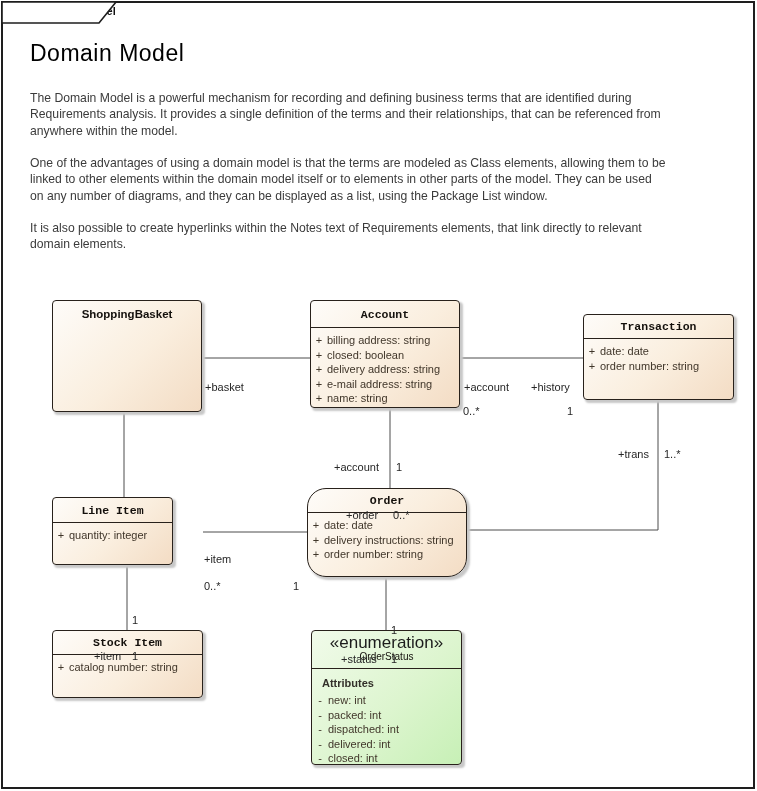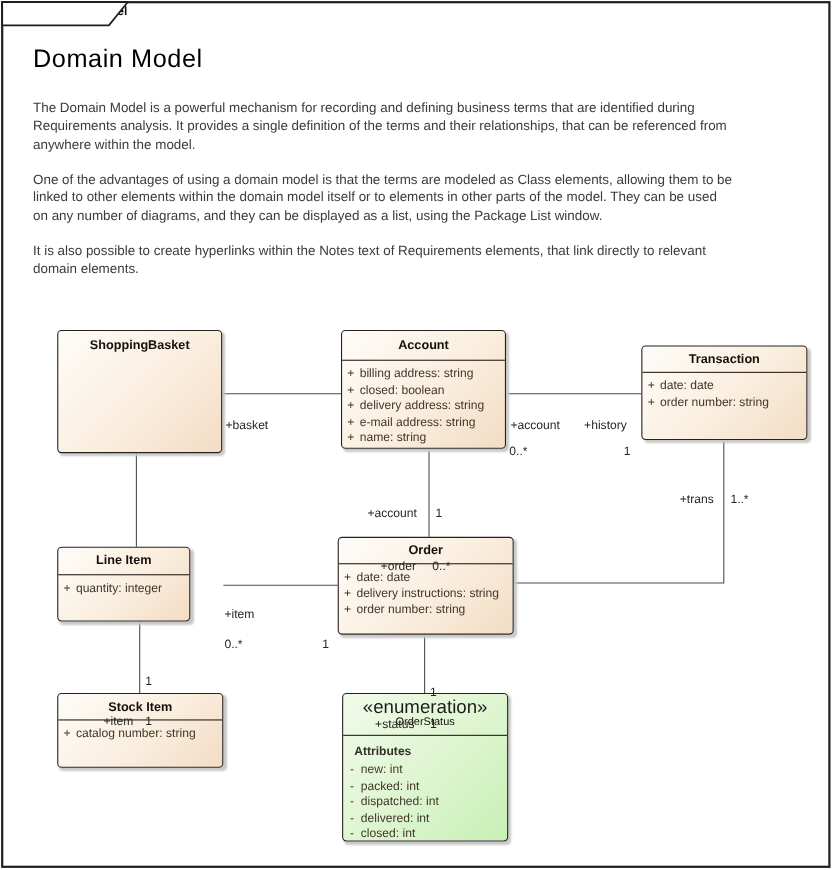--- a/index.html
+++ b/index.html
@@ -24,21 +24,21 @@
   svg.wires { position:absolute; left:0; top:0; z-index:1; }
   svg.wires line, svg.wires polyline { stroke:#4d4d4d; stroke-width:1; fill:none; }
 
   .uml-box { position:absolute; z-index:2; border:1.5px solid #28211b; border-radius:4px;
     background:linear-gradient(135deg,#fefcf9 0%,#faeede 55%,#f3dcc4 100%);
     box-shadow:2.5px 2.5px 2px #c8c8c8; }
   .uml-box.enum { background:linear-gradient(135deg,#f1fbea 0%,#ddf5cf 55%,#c7f0b6 100%); }
 
   .cls-title { font-size:11.5px; font-weight:bold; color:#14100c; text-align:center;
     display:flex; align-items:center; justify-content:center; }
-  .with-sep { border-bottom:1px solid #28211b; }
+  .with-sep { border-bottom:1px solid #28211b;font-family:Liberation Mono, monospace; }
 
   .attr-list { padding-top:5px; }
   .attr-row { display:flex; font-size:11px; line-height:14.5px; color:#40362a; }
   .attr-vis { width:16px; text-align:center; flex:none; }
   .attr-text { white-space:nowrap; }
 
   .enum-header { display:flex; flex-direction:column; align-items:center; justify-content:center;
     height:38px; border-bottom:1px solid #28211b; }
   .stereotype { font-size:17px; color:#1c1c1c; line-height:13px; }
   .enum-name { font-size:10px; font-weight:normal; color:#14100c; line-height:15px; }
@@ -49,21 +49,21 @@
 
   
   .box-shopping  { left:52px;  top:300px; width:150px; height:112px; }
   .box-shopping .cls-title { height:26px; }
   .box-account   { left:310px; top:300px; width:150px; height:108px; }
   .box-account .cls-title { height:27px; }
   .box-transaction { left:583px; top:314px; width:151px; height:86px; }
   .box-transaction .cls-title { height:24px; }
   .box-lineitem  { left:52px;  top:497px; width:121px; height:68px; }
   .box-lineitem .cls-title { height:25px; }
-  .box-order     { left:307px; top:488px; width:160px; height:89px; }
+  .box-order     { left:307px; top:488px; width:160px; height:89px;border-radius:19px; }
   .box-order .cls-title { height:24px; }
   .box-stockitem { left:52px;  top:630px; width:151px; height:68px; }
   .box-stockitem .cls-title { height:24px; }
   .box-orderstatus { left:311px; top:630px; width:151px; height:135px; }
 </style>
 </head>
 <body>
 
 <div id="canvas">
 

